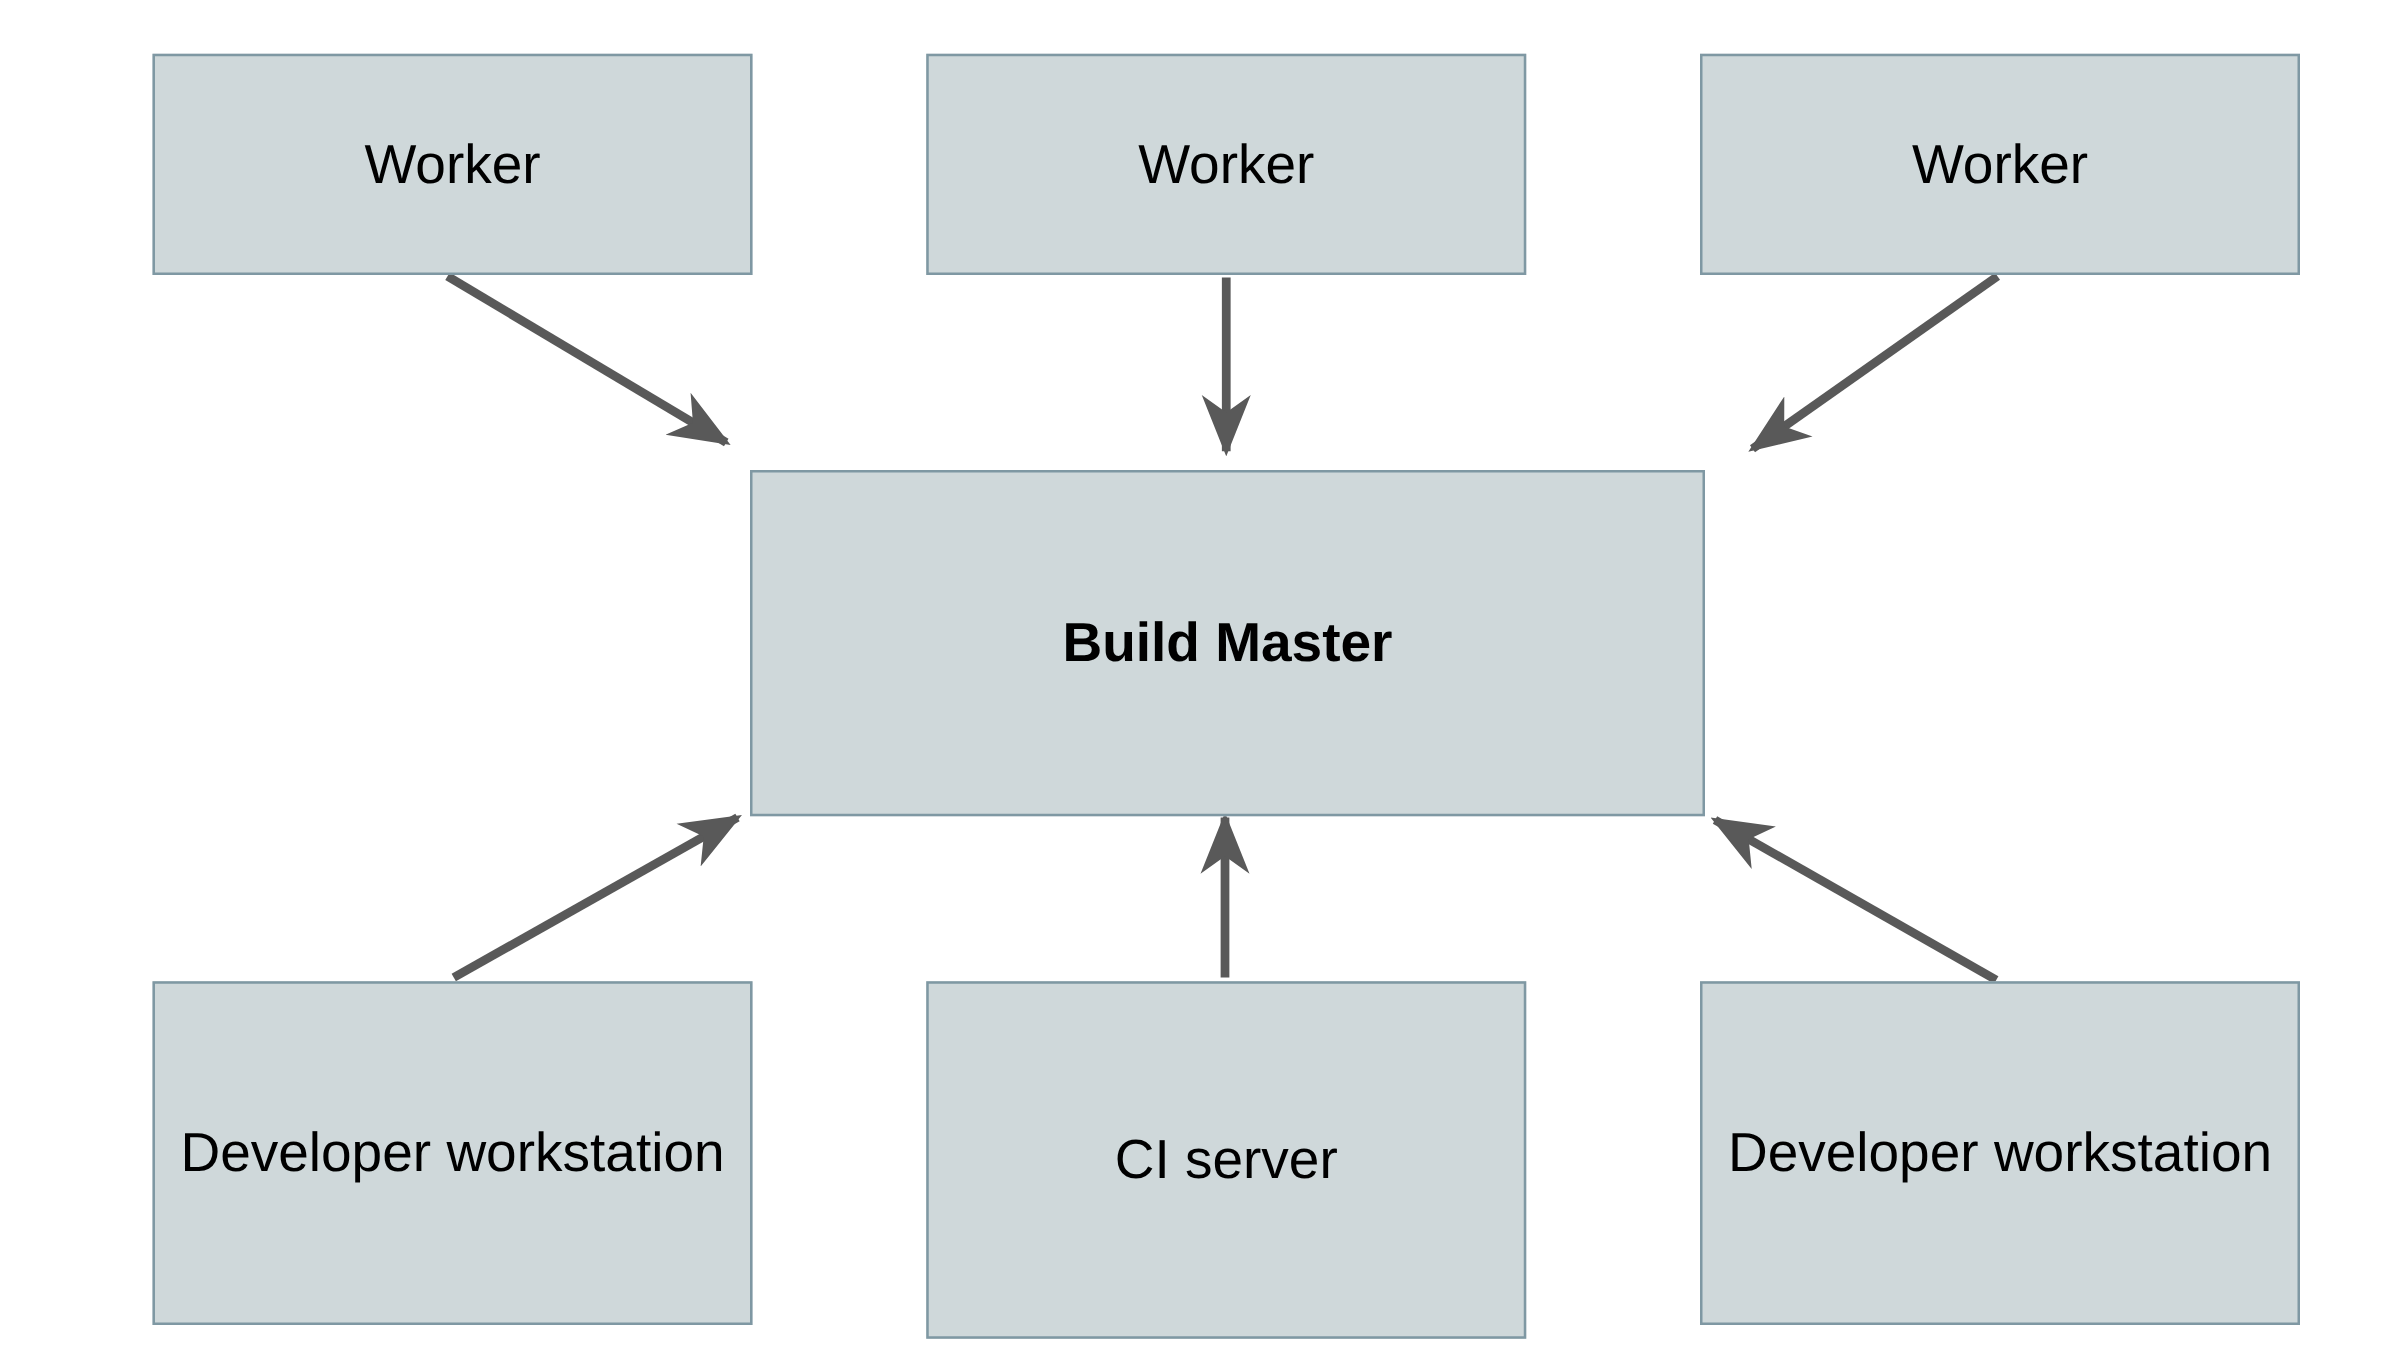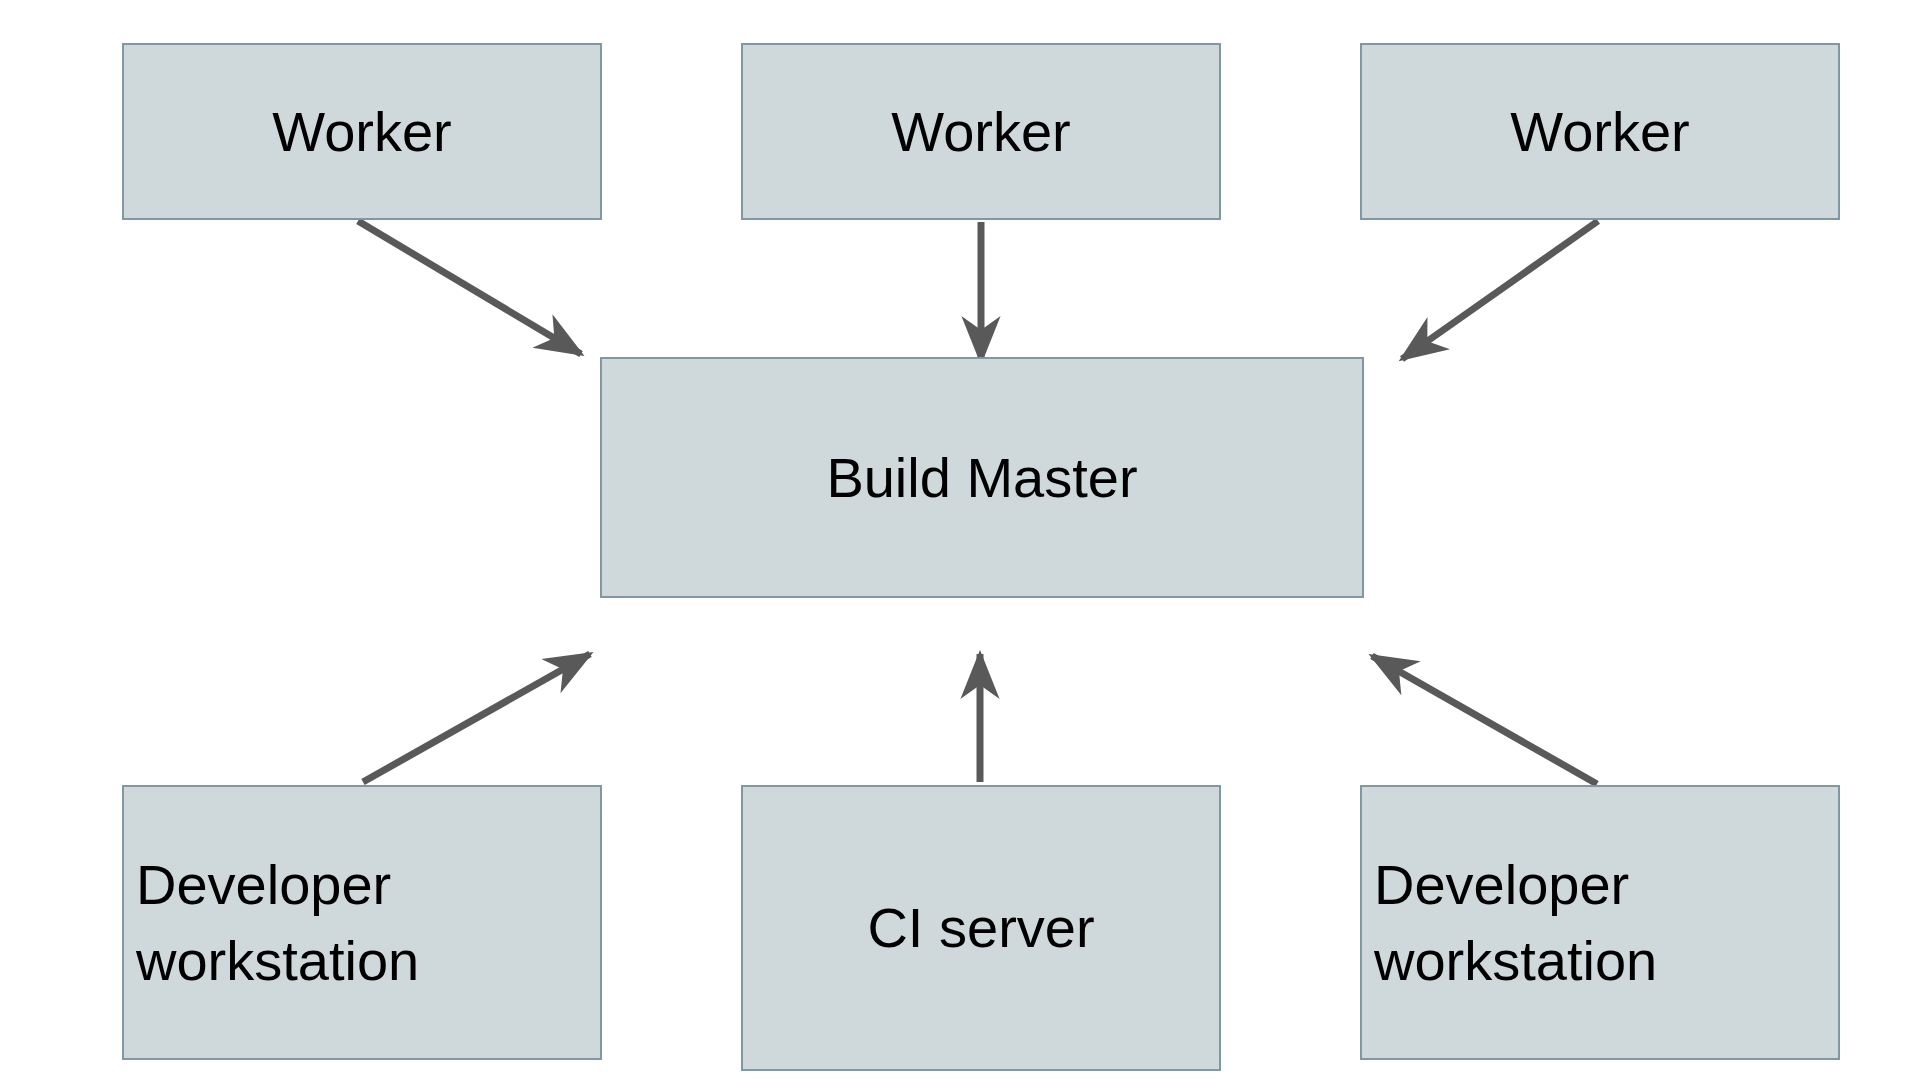--- a/index.html
+++ b/index.html
@@ -30,32 +30,32 @@
   .node {
     position: absolute;
     background: var(--node-fill, #cfd8da);
     border: 2px solid var(--node-border, #7f98a3);
     box-sizing: border-box;
     display: flex;
     align-items: center;
     justify-content: center;
     text-align: left;
     color: var(--text, #000000);
-    font-size: 56px;
+    font-size: 44px;
     line-height: 1.35;
   }
   .node .label {
     display: block;
     padding: 0 12px;
   }
   
   .n-worker-1 { left: 122px; top: 43px;  width: 480px; height: 177px; }
   .n-worker-2 { left: 741px; top: 43px;  width: 480px; height: 177px; }
   .n-worker-3 { left: 1360px; top: 43px; width: 480px; height: 177px; }
-  .n-build-master { left: 600px; top: 357px; width: 764px; height: 241px; }
+  .n-build-master { left: 600px; top: 376px; width: 764px; height: 277px; font-weight: bold; }
   .n-dev-left  { left: 122px; top: 785px;  width: 480px; height: 275px; }
   .n-ci-server { left: 741px; top: 785px;  width: 480px; height: 286px; }
   .n-dev-right { left: 1360px; top: 785px; width: 480px; height: 275px; }
 </style>
 </head>
 <body>
 
 <div class="canvas">
 
   <svg class="edges" viewBox="0 0 1910 1090" xmlns="http://www.w3.org/2000/svg" aria-hidden="true">

